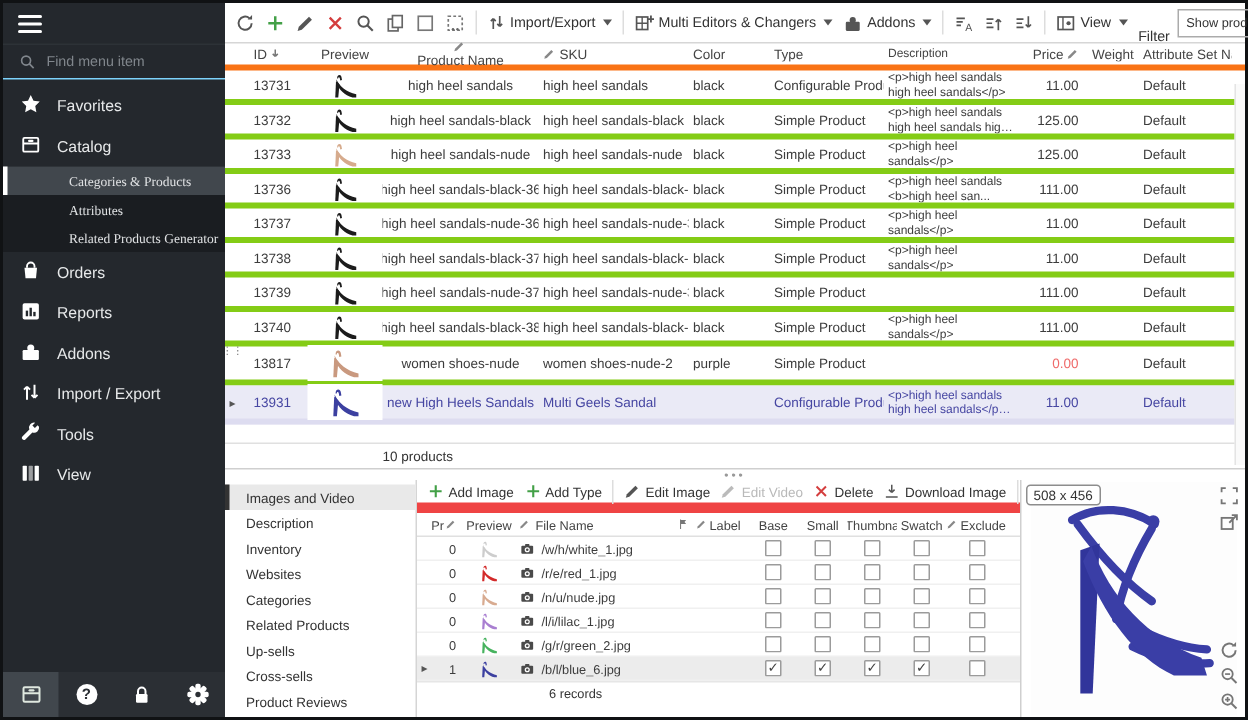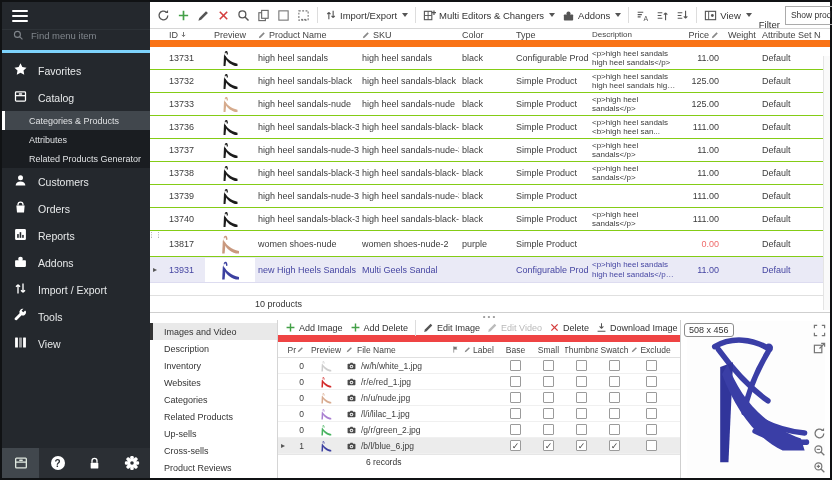--- a/index.html
+++ b/index.html
@@ -5,51 +5,51 @@
   * { margin:0; padding:0; box-sizing:border-box; }
   html,body { width:832px; height:480px; overflow:hidden; background:#888;
     font-family:"Liberation Sans","DejaVu Sans",sans-serif; }
   #app { width:832px; height:480px; border:2px solid #101214; display:flex; background:#fff; position:relative; }
 
   
   .sidebar { width:148px; flex:none; background:#24282d; color:#e7e9ea; display:flex; flex-direction:column; position:relative; }
   .burger-bar { height:27px; display:flex; align-items:center; padding-left:10px; background:#24282d; }
   .burger { width:16px; cursor:pointer; }
   .burger div { height:2px; background:#fff; margin:3px 0; border-radius:1px; }
-  .side-search { height:24px; display:flex; align-items:flex-start; gap:7px; padding-left:11px; color:#80868c; font-size:9.5px; border-top:1px solid #2d3237; border-bottom:3px solid #7dd3fc; }
+  .side-search { height:24px; display:flex; align-items:center; gap:7px; padding-left:11px; color:#80868c; font-size:9.5px; border-top:1px solid #2d3237; border-bottom:1px solid #7dd3fc; }
   .nav { flex:1; padding-top:4px; overflow:hidden; }
   .nav-item { height:27px; display:flex; align-items:center; gap:10px; padding-left:11px; font-size:10.5px; cursor:pointer; }
   .subnav { background:#1a1d21; }
-  .subnav-item { height:19px; display:flex; align-items:center; padding-left:27px; font-size:9px; color:#dfe1e3; cursor:pointer; position:relative; }
+  .subnav-item { height:19px; display:flex; align-items:center; padding-left:44px; font-size:9px; color:#dfe1e3; cursor:pointer; position:relative;font-family:Liberation Serif, serif; }
   .subnav-item.sel { background:#41474d; }
   .subnav-item.sel::before { content:""; position:absolute; left:0; top:0; bottom:0; width:3px; background:#fff; }
   .side-foot { height:30px; background:#2b2f34; display:flex; align-items:center; }
   .foot-tile { width:37px; height:30px; display:flex; align-items:center; justify-content:center; cursor:pointer; }
   .foot-tile.active { background:#41474d; }
   .qbubble { width:14px; height:14px; border-radius:50%; background:#fff; color:#2b2f34; font-size:10px; font-weight:bold; display:flex; align-items:center; justify-content:center; }
 
   
   .main { flex:1; min-width:0; display:flex; flex-direction:column; background:#fff;justify-content:space-between; }
 
   .toolbar { height:27px; flex:none; border-bottom:1px solid #d6d6d6; display:flex; align-items:center; padding:0 4px; gap:1px; font-size:9.5px; color:#333; white-space:nowrap; }
   .tbtn { display:flex; align-items:center; gap:3px; padding:2px 3px; border-radius:2px; cursor:pointer; }
   .sep { width:1px; height:16px; background:#ddd; margin:0 3px; flex:none; }
   .caret { width:0; height:0; border-left:3px solid transparent; border-right:3px solid transparent; border-top:4px solid #555; margin-left:2px; }
   .filter-label { margin:18px 4px 0 3px; }
   .filter-select { border:1px solid #ababab; height:19px; display:flex; align-items:center; justify-content:space-between; gap:5px; padding:0 5px; font-size:8.5px; width:178px; cursor:pointer; }
 
   
-  .ghead { display:flex; height:18px; flex:none; align-items:center; border-bottom:7px solid #f97316; font-size:9px; color:#444; }
-  .trow  { display:flex; height:23px; flex:none; align-items:center; border-bottom:1px solid #84cc16; font-size:9px; color:#3c3c3c; cursor:pointer; }
+  .ghead { display:flex; height:18px; flex:none; align-items:center; border-bottom:4px solid #f97316; font-size:9px; color:#444; }
+  .trow  { display:flex; height:23px; flex:none; align-items:center; border-bottom:4px solid #84cc16; font-size:9px; color:#3c3c3c; cursor:pointer; }
   .trow.tall { height:26px; }
   .trow.sel { background:#eaeaf6; color:#4646a2; border-color:#dddcf0; }
   .trow.sel .cm::before { content:"\25B8"; color:#555; font-size:8px; }
   .c { padding:0 3px; overflow:hidden; white-space:nowrap; text-overflow:ellipsis; flex:none; display:flex; align-items:center; }
   .cm{width:13px;} .cid{width:42px; padding-left:6px;} .cprev{width:50px; justify-content:center;}
-  .cname{width:104px;} .csku{width:100px;} .ccolor{width:54px;} .ctype{width:76px;}
+  .cname{width:104px;flex-direction:column;} .csku{width:100px;} .ccolor{width:54px;} .ctype{width:76px;}
   .cdesc{width:90px; white-space:normal; font-size:8px; line-height:9.5px; display:-webkit-box; -webkit-line-clamp:2; -webkit-box-orient:vertical; }
   .cprice{width:46px; justify-content:flex-end; padding-right:6px;} .cweight{width:34px;} .cattr{width:62px;}
   .price-red { color:#ef6b6b; }
   .vscroll { position:absolute; right:0; top:27px; width:7px; height:254px; background:#fafafa; border-left:1px solid #e4e4e4; }
   .grid-wrap { position:relative; }
   .shoe24 { display:block; }
 
   .empty-strip { height:12px; flex:none; }
   .count-bar { height:18px; flex:none; border-top:1px solid #e0e0e0; border-bottom:1px solid #cfcfcf; display:flex; align-items:center; padding-left:105px; font-size:9px; color:#333; }
   .hsplit { height:7px; flex:none; display:flex; align-items:center; justify-content:center; color:#999; font-size:8px; letter-spacing:2px; cursor:row-resize; }
@@ -120,27 +120,20 @@
               </g>
               <rect x="6.8" y="5" width="4.4" height="1.8" rx="0.9" fill="#fff"></rect>
             </svg></span>
     <span class="nav-label">Catalog</span>
   </div>
         <div class="subnav">
           <div class="subnav-item sel">Categories &amp; Products</div>
           <div class="subnav-item">Attributes</div>
           <div class="subnav-item">Related Products Generator</div>
         </div>
-        <div class="nav-item">
-    <span class="nav-ico"><svg width="15" height="15" viewBox="0 0 18 18">
-              <circle cx="9" cy="5.6" r="3" fill="#fff"></circle>
-              <path d="M3.2 15c0-3.2 2.6-4.8 5.8-4.8s5.8 1.6 5.8 4.8z" fill="#fff"></path>
-            </svg></span>
-    <span class="nav-label">Customers</span>
-  </div>
         <div class="nav-item">
     <span class="nav-ico"><svg width="15" height="15" viewBox="0 0 18 18">
               <path d="M6 6.5V5.4a3 3 0 0 1 6 0v1.1" fill="none" stroke="#fff" stroke-width="1.5"></path>
               <path d="M4 6.5h10l-.8 8.5H4.8z" fill="#fff"></path>
             </svg></span>
     <span class="nav-label">Orders</span>
   </div>
         <div class="nav-item">
     <span class="nav-ico"><svg width="15" height="15" viewBox="0 0 18 18">
               <rect x="2.5" y="2.5" width="13" height="13" rx="1.5" fill="#fff"></rect>
@@ -596,21 +589,21 @@
           <span class="tbtn">
               <svg width="11" height="11" viewBox="0 0 14 14">
                 <path d="M7 2v10M2 7h10" stroke="#43a047" stroke-width="1.8"></path>
               </svg>
               <span>Add Image</span>
             </span>
           <span class="tbtn">
               <svg width="11" height="11" viewBox="0 0 14 14">
                 <path d="M7 2v10M2 7h10" stroke="#43a047" stroke-width="1.8"></path>
               </svg>
-              <span>Add Delete</span>
+              <span>Add Type</span>
             </span>
           <span class="sep"></span>
           <span class="tbtn">
               <svg width="11" height="11" viewBox="0 0 14 14">
                 <path d="M1.5 12.6l.9-3L9.7 2.3l2.1 2.1-7.3 7.3z" fill="#555"></path>
               </svg>
               <span>Edit Image</span>
             </span>
           <span class="tbtn dis">
               <svg width="11" height="11" viewBox="0 0 14 14">

